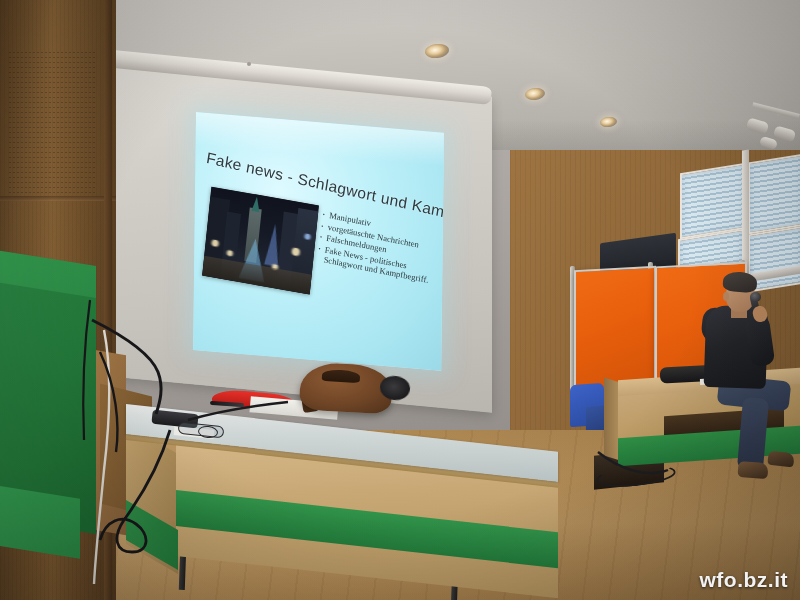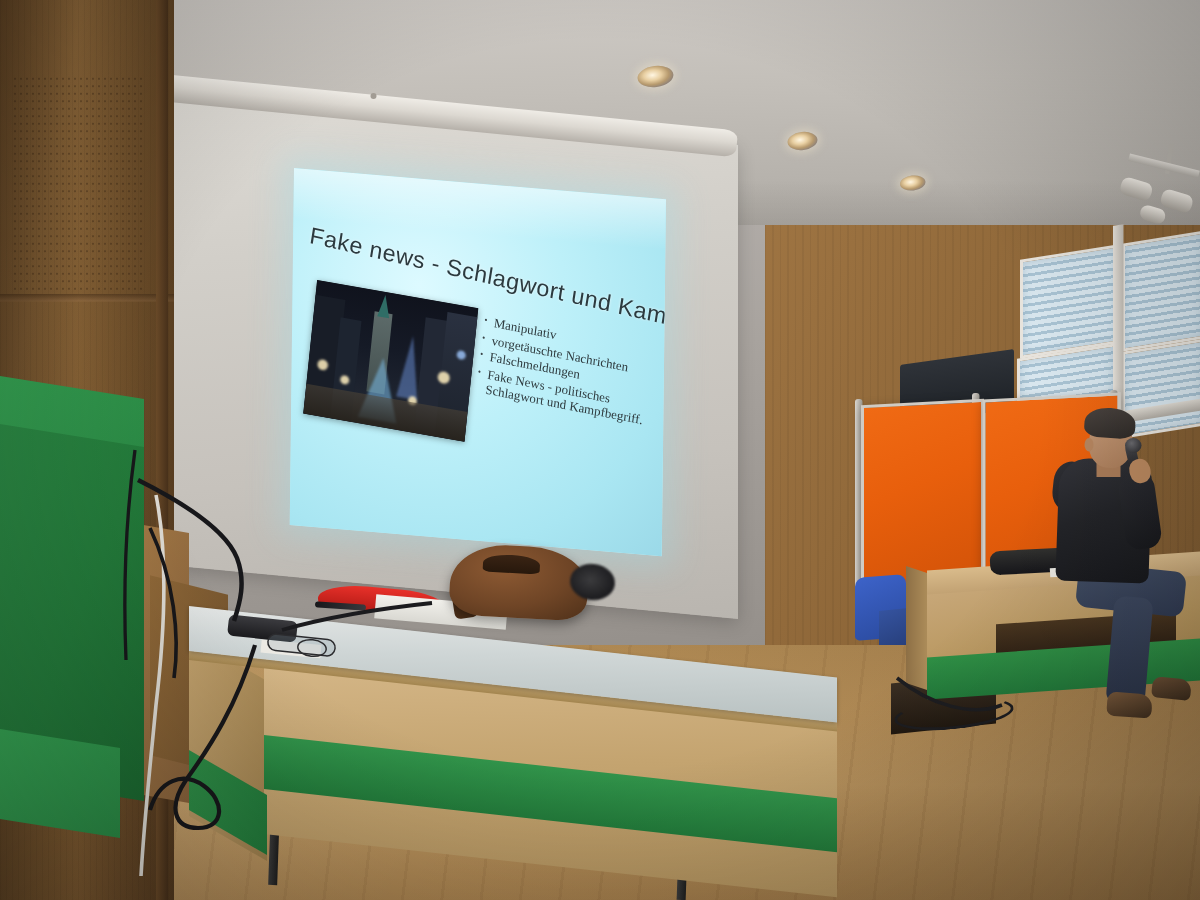--- a/index.html
+++ b/index.html
@@ -668,13 +668,14 @@
     <path d="M92,320 C120,334 150,352 158,372 C164,388 160,402 156,414" stroke="#17171a" stroke-width="3" fill="none"></path>
     <path d="M104,330 C112,370 110,420 104,470 C100,512 96,548 94,584" stroke="#dcd9d2" stroke-width="2.4" fill="none"></path>
     <path d="M100,352 C116,386 120,424 116,452" stroke="#17171a" stroke-width="2.4" fill="none"></path>
     <path d="M188,420 C216,412 250,406 288,402" stroke="#1b1b1e" stroke-width="2.6" fill="none"></path>
     <path d="M170,430 C158,470 140,498 124,520 C112,538 116,552 132,552 C150,552 150,534 136,524 C122,514 106,520 100,540" stroke="#17171a" stroke-width="2.8" fill="none"></path>
     <path d="M90,300 C84,344 82,392 84,440" stroke="#17171a" stroke-width="2.2" fill="none"></path>
     <path d="M598,452 C620,470 648,478 668,470" stroke="#1d1d20" stroke-width="2.4" fill="none"></path>
   </svg>
 
   <div class="vignette"></div>
+  <div class="watermark">wfo.bz.it</div>
 </div>
 
 </body></html>

